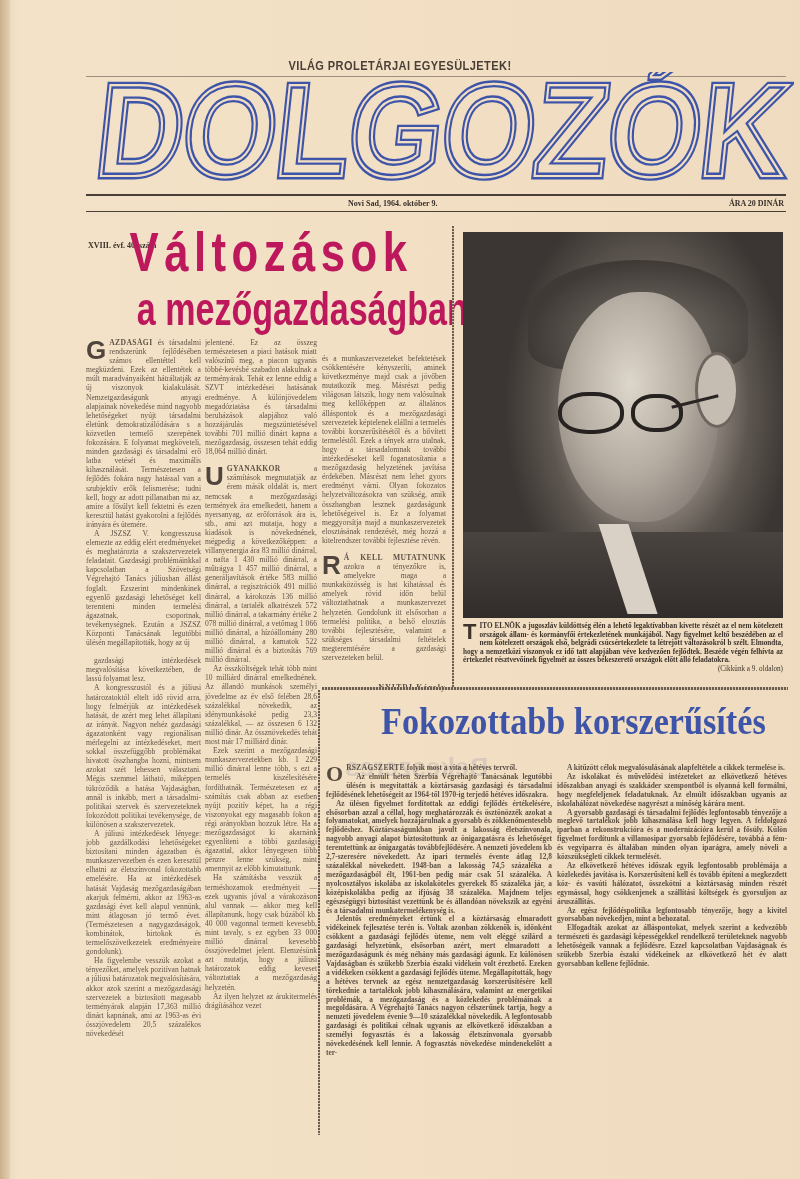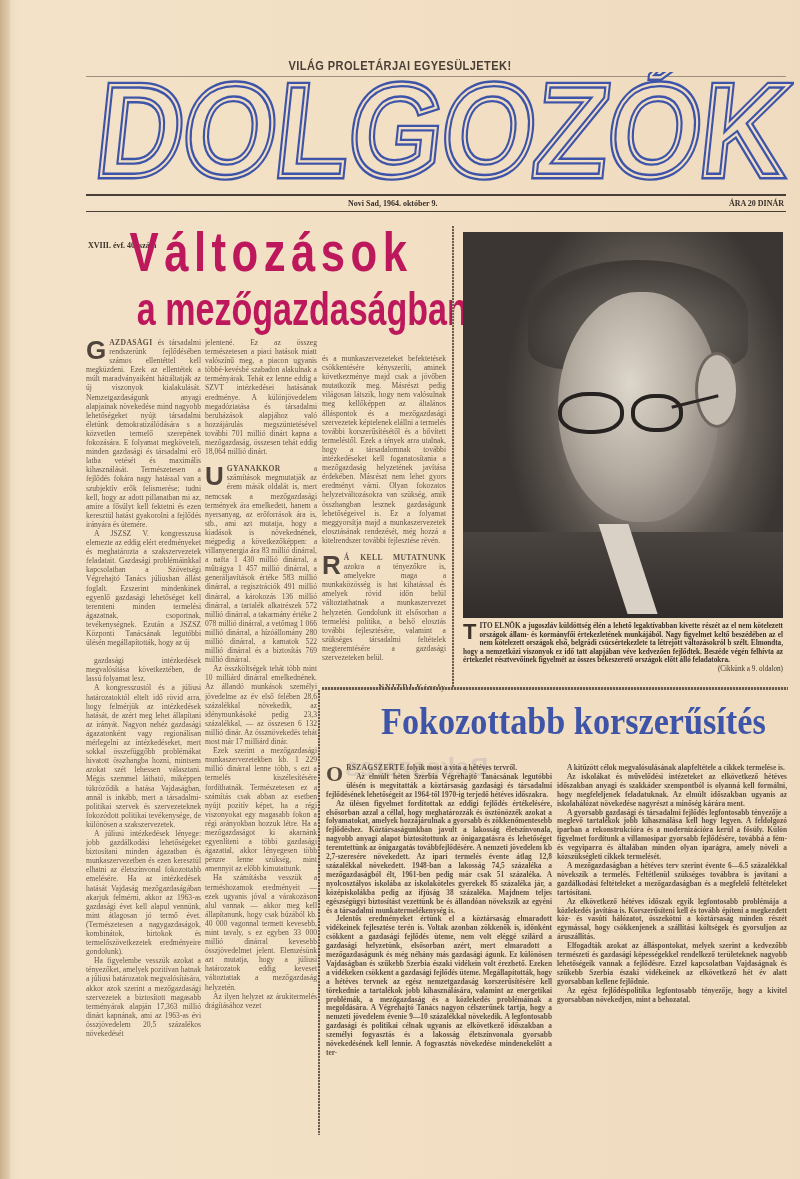--- a/index.html
+++ b/index.html
@@ -120,17 +120,16 @@
   <p class="drop"><span class="dropcap">O</span><span class="lead">RSZÁGSZERTE</span> <span>folyik most a vita a hétéves tervről.</span></p>
   <p>Az elmúlt héten Szerbia Végrehajtó Tanácsának legutóbbi ülésén is megvitatták a köztársaság gazdasági és társadalmi fejlődésének lehetőségeit az 1964-től 1970-ig terjedő hétéves időszakra.</p>
   <p>Az ülésen figyelmet fordítottak az eddigi fejlődés értékelésére, elsősorban azzal a céllal, hogy meghatározzák és ösztönözzék azokat a folyamatokat, amelyek hozzájárulnak a gyorsabb és zökkenőmentesebb fejlődéshez. Köztársaságunkban javult a lakosság életszínvonala, nagyobb anyagi alapot biztosítottunk az önigazgatásra és lehetőséget teremtettünk az önigazgatás továbbfejlődésére. A nemzeti jövedelem kb 2,7-szeresére növekedett. Az ipari termelés évente átlag 12,8 százalékkal növekedett. 1948-ban a lakosság 74,5 százaléka a mezőgazdaságból élt, 1961-ben pedig már csak 51 százaléka. A nyolcosztályos iskolába az iskolaköteles gyerekek 85 százaléka jár, a középiskolákba pedig az ifjúság 38 százaléka. Majdnem teljes egészségügyi biztosítást vezettünk be és állandóan növekszik az egyéni és a társadalmi munkatermelékenység is.</p>
   <p>Jelentős eredményeket értünk el a köztársaság elmaradott vidékeinek fejlesztése terén is. Voltak azonban zökkenők is, időnként csökkent a gazdasági fejlődés üteme, nem volt eléggé szilárd a gazdasági helyzetünk, elsősorban azért, mert elmaradott a mezőgazdaságunk és még néhány más gazdasági águnk. Ez különösen Vajdaságban és szűkebb Szerbia északi vidékein volt érezhető. Ezeken a vidékeken csökkent a gazdasági fejlődés üteme. Megállapították, hogy a hétéves tervnek az egész nemzetgazdaság korszerűsítésére kell törekednie a tartalékok jobb kihasználására, valamint az energetikai problémák, a mezőgazdaság és a közlekedés problémáinak a megoldására. A Végrehajtó Tanács nagyon célszerűnek tartja, hogy a nemzeti jövedelem évenie 9—10 százalékkal növekedik. A legfontosabb gazdasági és politikai célnak ugyanis az elkövetkező időszakban a személyi fogyasztás és a lakosság életszínvonala gyorsabb növekedésének kell lennie. A fogyasztás növekedése mindenekelőtt a ter-</p>
 </div>
 
 <div class="col2" style="left:557px;top:764px;width:230px;height:372px;">
   <p>A kitűzött célok megvalósulásának alapfeltétele a cikkek termelése is.</p>
   <p>Az iskolákat és művelődési intézeteket az elkövetkező hétéves időszakban anyagi és szakkáder szempontból is olyanná kell formálni, hogy megfeleljenek feladatuknak. Az elmúlt időszakban ugyanis az iskolahálózat növekedése nagyrészt a minőség kárára ment.</p>
   <p>A gyorsabb gazdasági és társadalmi fejlődés legfontosabb tényezője a meglevő tartalékok jobb kihasználása kell hogy legyen. A feldolgozó iparban a rekonstrukcióra és a modernizációra kerül a fősúly. Külön figyelmet fordítunk a villamosipar gyorsabb fejlődésére, továbbá a fém- és vegyiparra és általában minden olyan iparágra, amely növeli a közszükségleti cikkek termelését.</p>
-  <p>A mezőgazdaságban a hétéves terv szerint évente 6—6.5 százalékkal növekszik a termelés. Feltétlenül szükséges továbbra is javítani a gazdálkodási feltételeket a mezőgazdaságban és a megfelelő feltételeket tartósítani.</p>
   <p>Az elkövetkező hétéves időszak egyik legfontosabb problémája a közlekedés javítása is. Korszerűsíteni kell és tovább építeni a megkezdett köz- és vasúti hálózatot, összekötni a köztársaság minden részét egymással, hogy csökkenjenek a szállítási költségek és gyorsuljon az áruszállítás.</p>
+  <p>Az egész fejlődéspolitika legfontosabb tényezője, hogy a kivitel gyorsabban növekedjen, mint a behozatal.</p>
   <p>Elfogadták azokat az álláspontokat, melyek szerint a kedvezőbb természeti és gazdasági képességekkel rendelkező területeknek nagyobb lehetőségeik vannak a fejlődésre. Ezzel kapcsolatban Vajdaságnak és szűkebb Szerbia északi vidékeinek az elkövetkező hét év alatt gyorsabban kellene fejlődnie.</p>
-  <p>Az egész fejlődéspolitika legfontosabb tényezője, hogy a kivitel gyorsabban növekedjen, mint a behozatal.</p>
 </div>
 
 </body></html>

